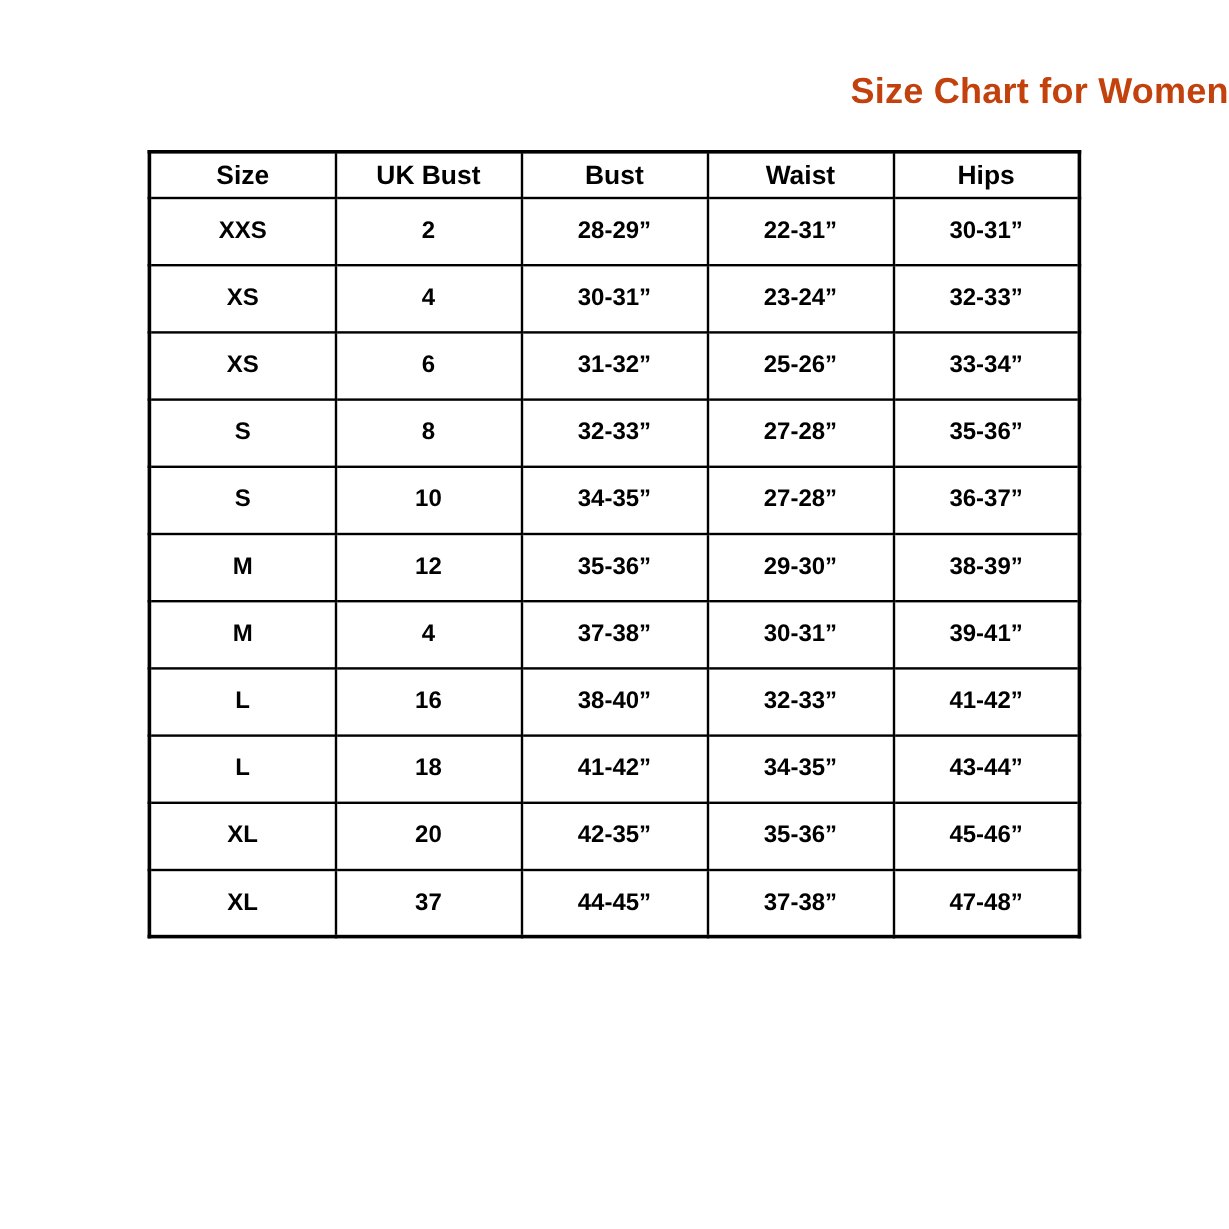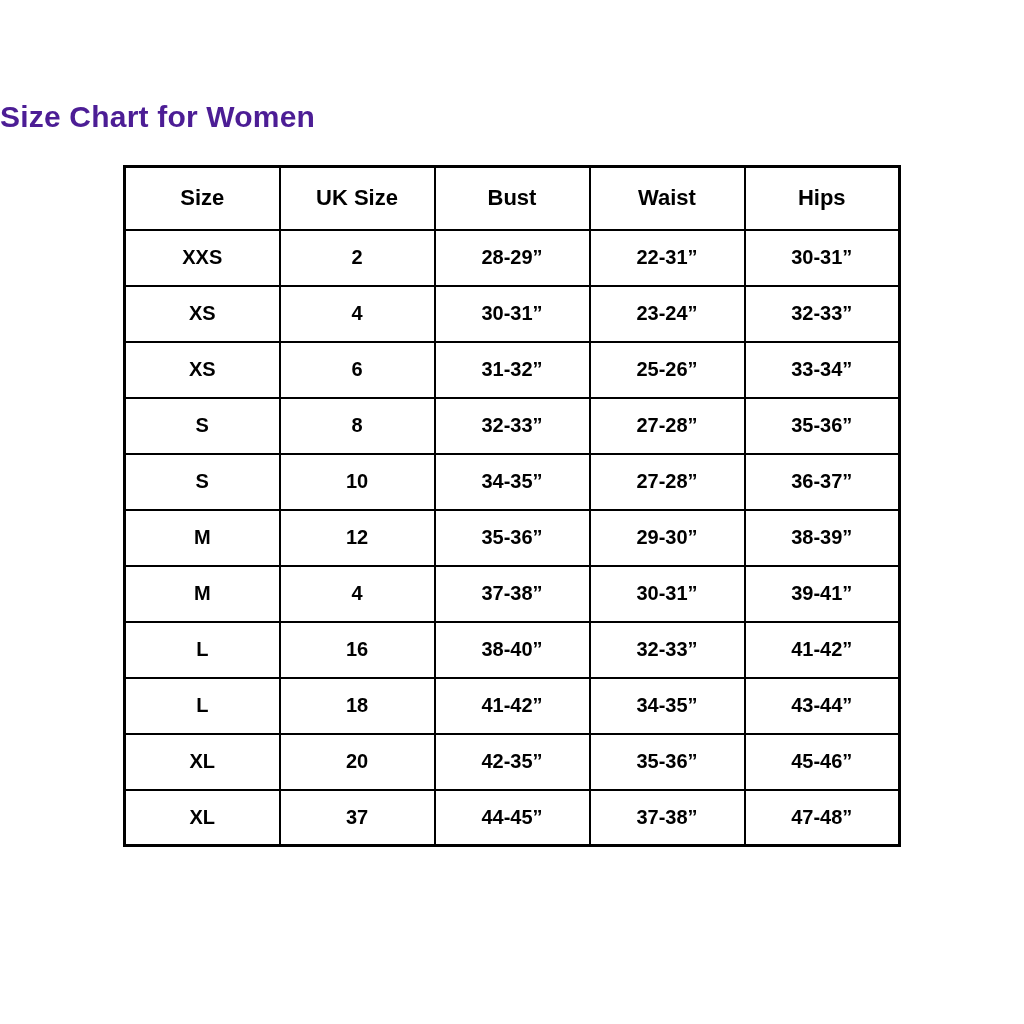--- a/index.html
+++ b/index.html
@@ -10,65 +10,65 @@
     font-family: "Liberation Sans", sans-serif;
     color: #000000;
   }
   .page {
     width: 1024px;
     height: 1024px;
     background: #ffffff;
     overflow: hidden;
   }
   .title {
-    padding-top: 100px;
-    text-align: left;
+    padding-top: 60px;
+    text-align: right;
     font-size: 30px;
     font-weight: bold;
     letter-spacing: 0.2px;
-    color: #4c1d95;
+    color: #c2410c;
   }
   table.size-chart {
     border-collapse: collapse;
     table-layout: fixed;
     width: 778px;
     margin: 31px auto 0 auto;
     background: #ffffff;
     border: 3px solid #000000;
   }
   table.size-chart th,
   table.size-chart td {
     border: 2px solid #000000;
     text-align: center;
     vertical-align: middle;
     font-weight: bold;
     background: #ffffff;
     width: 20%;
   }
   table.size-chart th {
-    height: 63px;
+    height: 38px;
     font-size: 22px;
   }
   table.size-chart td {
     height: 56px;
     font-size: 20px;
     text-align: center;
   }
 </style>
 </head>
 <body>
 
 <div class="page">
   <h1 class="title">Size Chart for Women</h1>
 
   <table class="size-chart">
     <thead>
       <tr>
         <th>Size</th>
-        <th>UK Size</th>
+        <th>UK Bust</th>
         <th>Bust</th>
         <th>Waist</th>
         <th>Hips</th>
       </tr>
     </thead>
     <tbody id="table-body">
         <tr>
           <td>XXS</td>
           <td>2</td>
           <td>28-29”</td>

